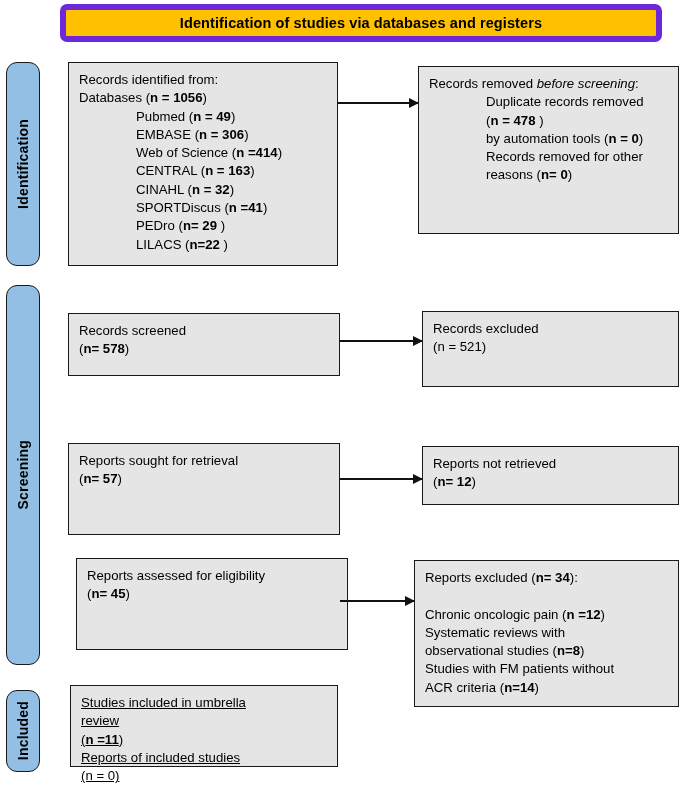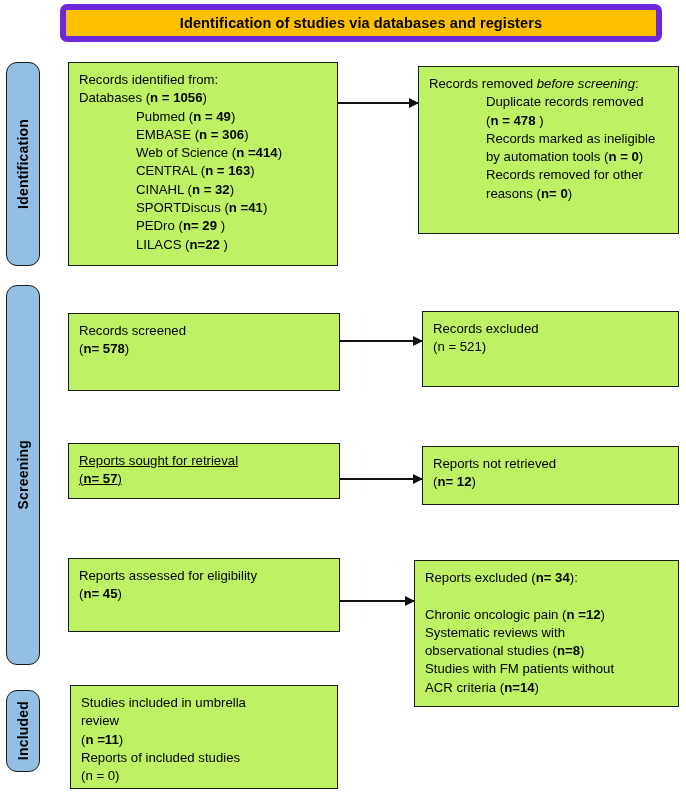--- a/index.html
+++ b/index.html
@@ -65,41 +65,41 @@
     white-space: nowrap;
     color: #000;
   }
   #bar-identification { left: 6px; top: 62px;  width: 34px; height: 204px; }
   #bar-screening      { left: 6px; top: 285px; width: 34px; height: 380px; }
   #bar-included       { left: 6px; top: 690px; width: 34px; height: 82px;  }
 
   
   .box {
     position: absolute;
-    background: #bef264;
+    background: #e5e5e5;
     border: 1.6px solid #1a1a1a;
     box-sizing: border-box;
     padding: 8px 3px 6px 10px;
     font-size: 13.2px;
     line-height: 18.3px;
   }
   .box .line { white-space: pre-wrap; }
   .box .ind { padding-left: 57px; }
   b { font-weight: bold; margin-top: 13px; }
   i { font-style: italic; margin-top: 28px; }
 
   #box-identified   { left: 68px;  top: 62px;  width: 270px; height: 204px; }
   #box-removed      { left: 418px; top: 66px;  width: 261px; height: 168px; }
-  #box-screened     { left: 68px;  top: 313px; width: 272px; height: 78px;  }
+  #box-screened     { left: 68px;  top: 313px; width: 272px; height: 63px;  }
   #box-excluded     { left: 422px; top: 311px; width: 257px; height: 76px;  }
-  #box-sought       { left: 68px;  top: 443px; width: 272px; height: 56px; text-decoration: underline;  }
+  #box-sought       { left: 68px;  top: 443px; width: 272px; height: 92px;  }
   #box-notretrieved { left: 422px; top: 446px; width: 257px; height: 59px;  }
-  #box-assessed     { left: 68px;  top: 558px; width: 272px; height: 74px;  }
+  #box-assessed     { left: 76px;  top: 558px; width: 272px; height: 92px;  }
   #box-repexcluded  { left: 414px; top: 560px; width: 265px; height: 147px; }
-  #box-included     { left: 70px;  top: 685px; width: 268px; height: 104px;  }
+  #box-included     { left: 70px;  top: 685px; width: 268px; height: 82px; text-decoration: underline;  }
 
   
   .arrow {
     position: absolute;
     height: 2px;
     background: #111;
   }
   .arrow::after {
     content: "";
     position: absolute;
@@ -146,21 +146,20 @@
       <div class="line ind">SPORTDiscus (<b>n =41</b>)</div>
       <div class="line ind">PEDro (<b>n= 29</b> )</div>
       <div class="line ind">LILACS (<b>n=22</b> )</div>
     </div>
 
   <div class="box" id="box-removed">
     <div class="line" id="removed-heading">Records removed <i>before screening</i>:</div>
     <div id="removed-body">
         <div class="line ind">Duplicate records removed</div>
         <div class="line ind">(<b>n = 478</b> )</div>
-        <div class="line ind">Records marked as ineligible</div>
         <div class="line ind">by automation tools (<b>n = 0</b>)</div>
         <div class="line ind">Records removed for other</div>
         <div class="line ind">reasons (<b>n= 0</b>)</div>
       </div>
   </div>
 
   <div class="box" id="box-screened">
       <div class="line">Records screened</div>
       <div class="line">(<b>n= 578</b>)</div>
     </div>

